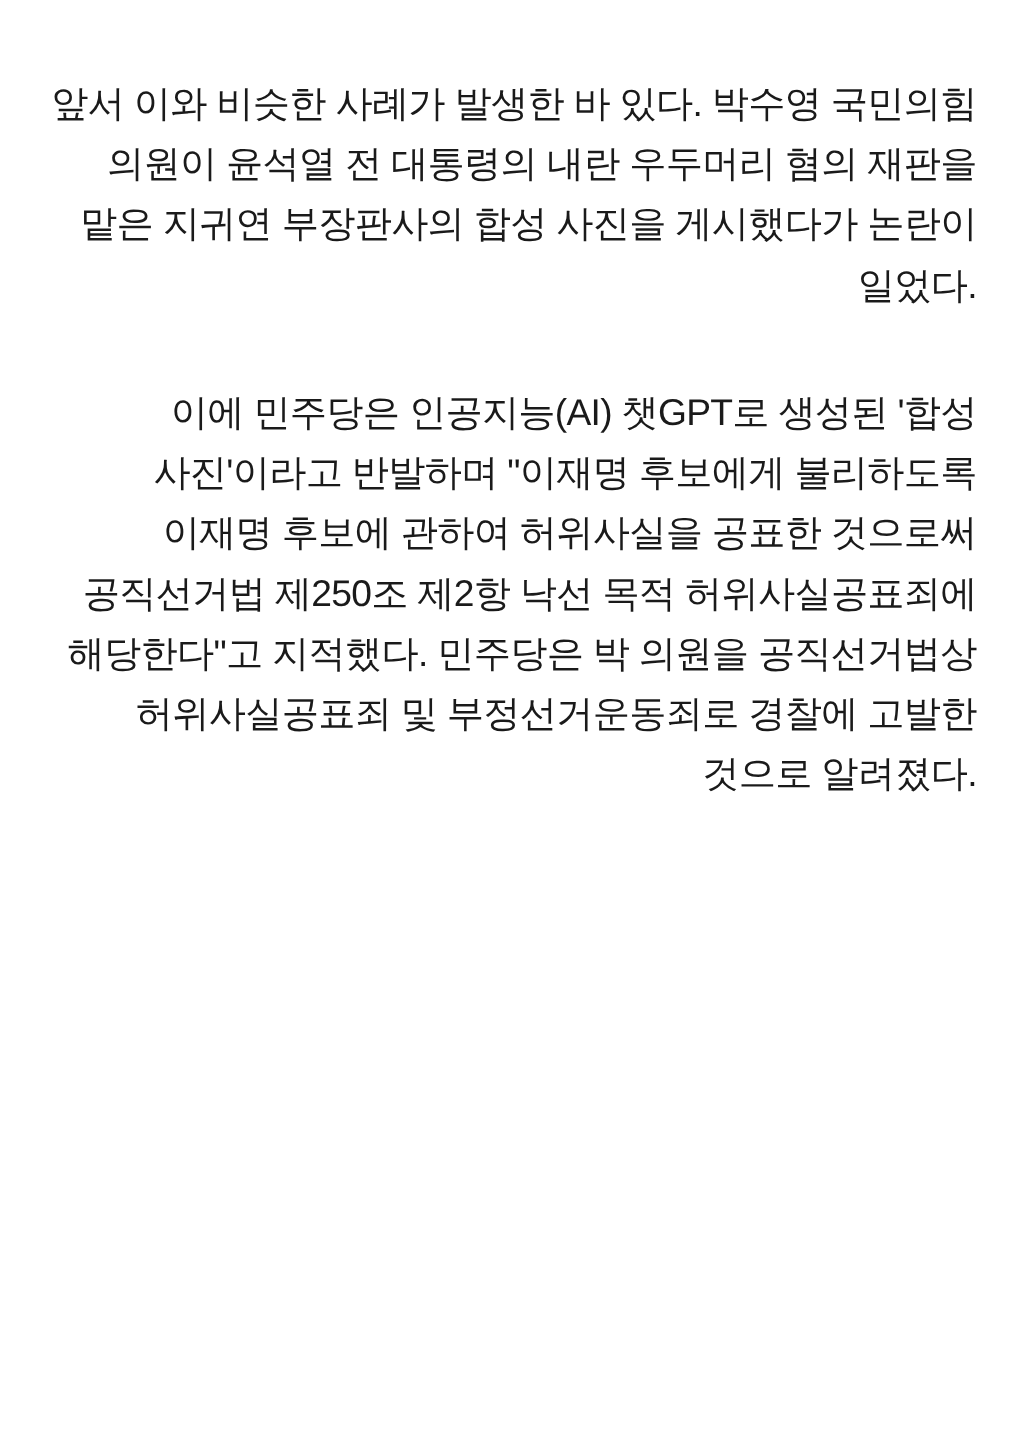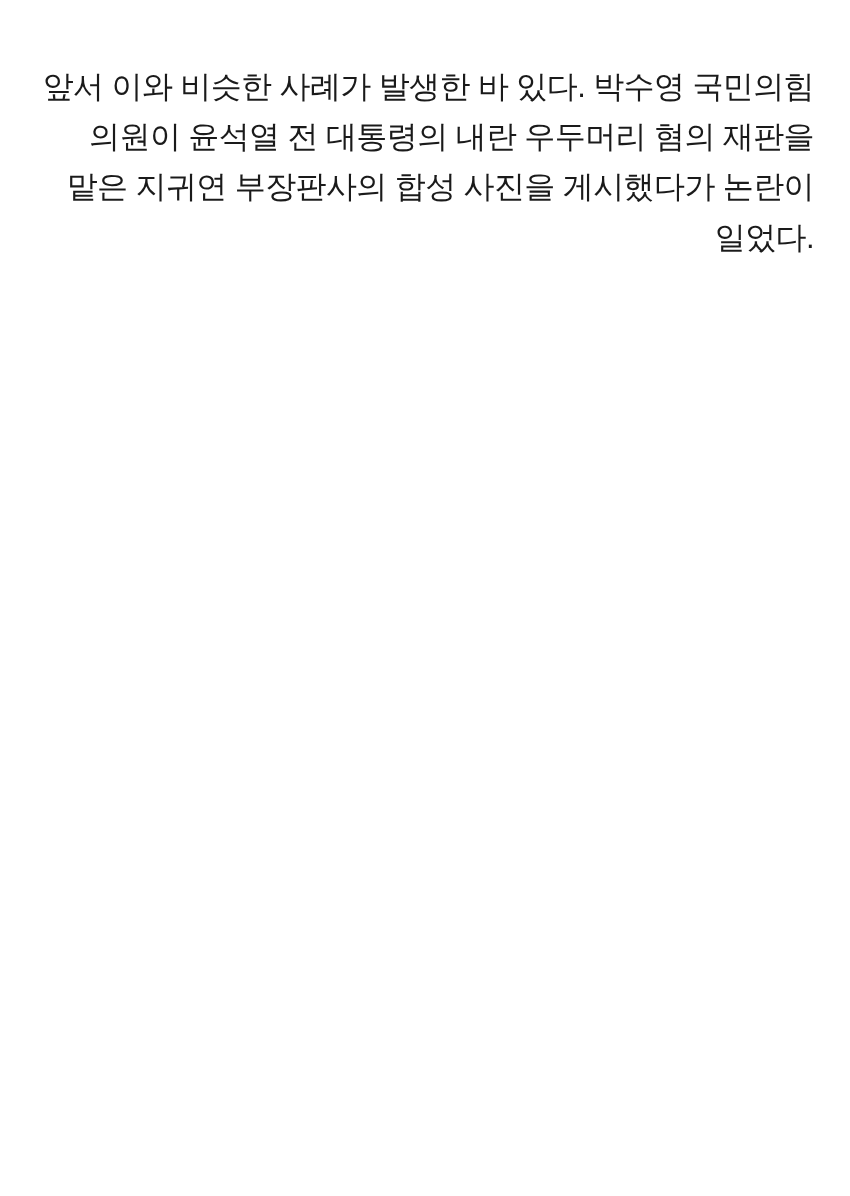--- a/index.html
+++ b/index.html
@@ -28,13 +28,14 @@
   }
   .para:last-child {
     margin-bottom: 0;
   }
 </style>
 </head>
 <body>
 
 <div class="article">
   <p class="para">앞서 이와 비슷한 사례가 발생한 바 있다. 박수영 국민의힘 의원이 윤석열 전 대통령의 내란 우두머리 혐의 재판을 맡은 지귀연 부장판사의 합성 사진을 게시했다가 논란이 일었다.</p>
+  <p class="para">이에 민주당은 인공지능(AI) 챗GPT로 생성된 '합성 사진'이라고 반발하며 "이재명 후보에게 불리하도록 이재명 후보에 관하여 허위사실을 공표한 것으로써 공직선거법 제250조 제2항 낙선 목적 허위사실공표죄에 해당한다"고 지적했다. 민주당은 박 의원을 공직선거법상 허위사실공표죄 및 부정선거운동죄로 경찰에 고발한 것으로 알려졌다.</p>
 </div>
 
 </body></html>

